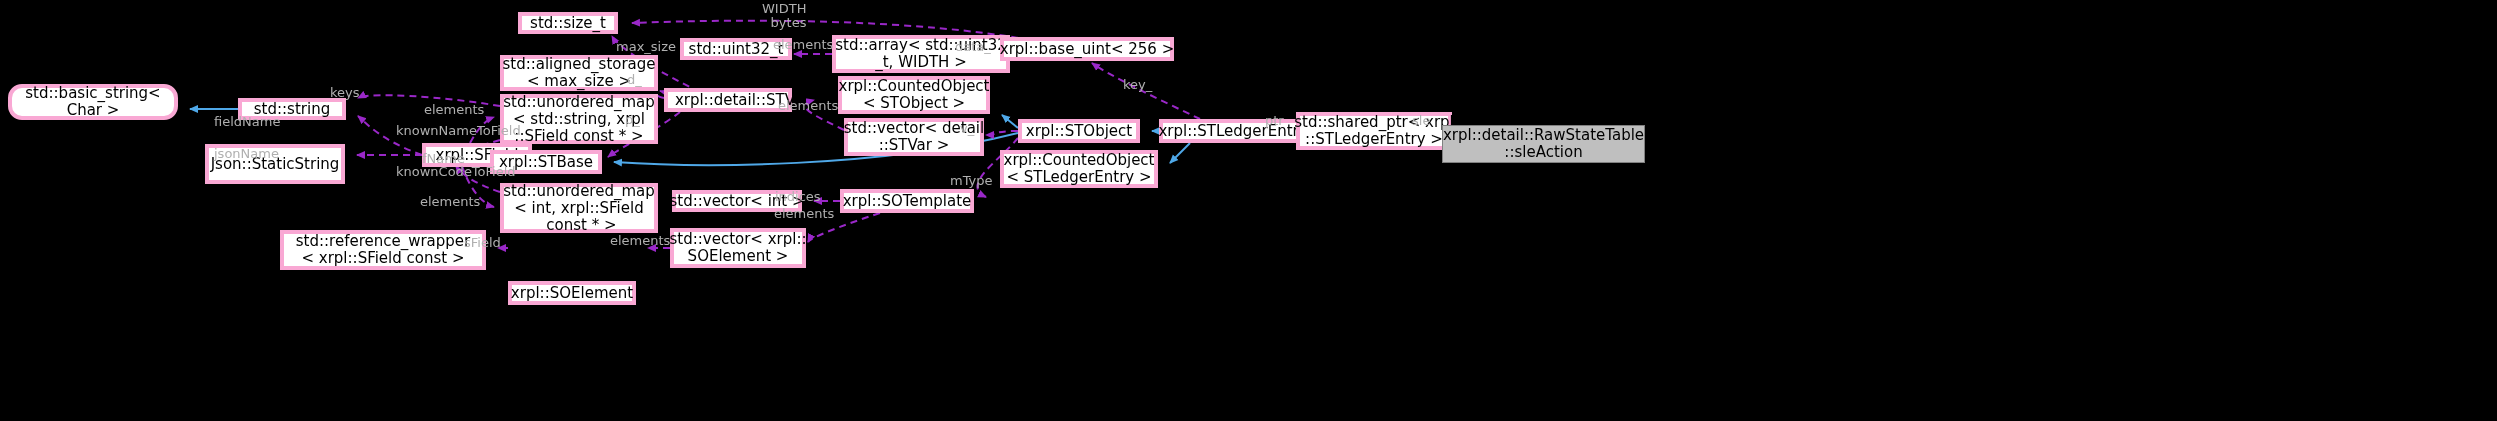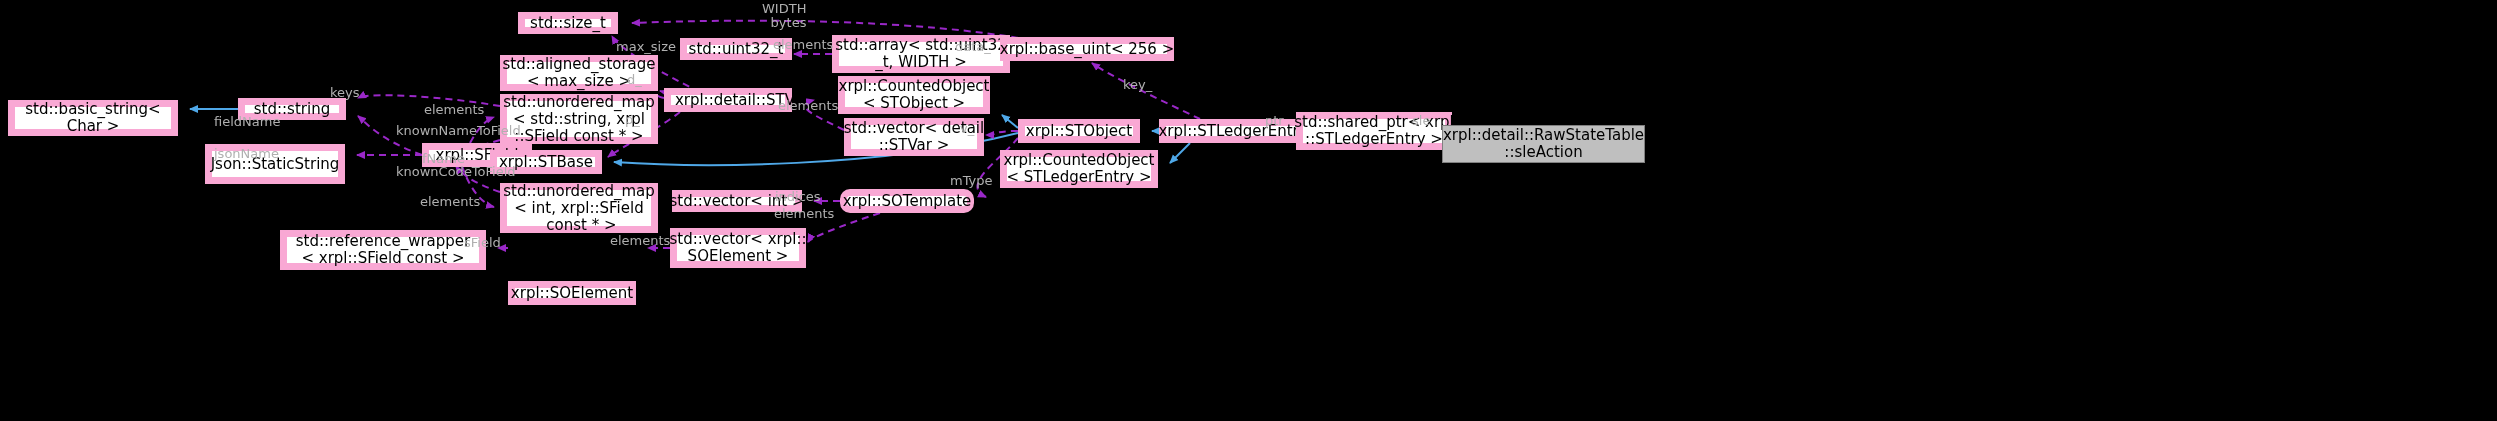--- a/index.html
+++ b/index.html
@@ -10,21 +10,21 @@
     height:421px;
     background:#000000;
     font-family:"DejaVu Sans","Liberation Sans",sans-serif;
     overflow:hidden;
   }
   #edges{position:absolute;left:0;top:0;width:2497px;height:421px;}
   .node{
     position:absolute;
     box-sizing:border-box;
     background:#ffffff;
-    border:7px solid #f9a8d4;
+    border:4px solid #f9a8d4;
     color:#000000;
     font-size:15px;
     line-height:17px;
     display:flex;
     align-items:center;
     justify-content:center;
     text-align:center;
     white-space:pre;
     z-index:5;
   }
@@ -117,21 +117,21 @@
       <path d="M1030,40 C920,20 760,18 632,23"></path>
 
       <path d="M1200,119 C1160,100 1110,76 1092,63"></path>
 
       <path d="M1296,131 L1309,131"></path>
 
       <path d="M1442,131 L1454,131"></path>
     </g>
   </svg>
 
-  <div class="node" style="left:8px;top:100px;width:170px;height:36px;">std::basic_string&lt;
+  <div class="node" style="left:8px;top:84px;width:170px;height:36px;border-radius:14px;">std::basic_string&lt;
 Char &gt;</div>
   <div class="node" style="left:238px;top:98px;width:108px;height:22px;">std::string</div>
   <div class="node" style="left:205px;top:144px;width:140px;height:40px;">Json::StaticString</div>
   <div class="node" style="left:422px;top:143px;width:110px;height:24px;">xrpl::SField</div>
   <div class="node" style="left:280px;top:230px;width:206px;height:40px;">std::reference_wrapper
 &lt; xrpl::SField const &gt;</div>
   <div class="node" style="left:508px;top:236px;width:128px;height:24px;margin-top:45px;">xrpl::SOElement</div>
   <div class="node" style="left:500px;top:94px;width:158px;height:50px;">std::unordered_map
 &lt; std::string, xrpl
 ::SField const * &gt;</div>
@@ -142,21 +142,21 @@
   <div class="node" style="left:500px;top:55px;width:158px;height:36px;">std::aligned_storage
 &lt; max_size &gt;</div>
   <div class="node" style="left:518px;top:12px;width:100px;height:22px;">std::size_t</div>
   <div class="node" style="left:672px;top:190px;width:130px;height:22px;">std::vector&lt; int &gt;</div>
   <div class="node" style="left:670px;top:228px;width:136px;height:40px;">std::vector&lt; xrpl::
 SOElement &gt;</div>
   <div class="node" style="left:664px;top:88px;width:128px;height:24px;padding-left:28px;">xrpl::detail::STVar</div>
   <div class="node" style="left:680px;top:38px;width:112px;height:22px;">std::uint32_t</div>
   <div class="node" style="left:832px;top:35px;width:178px;height:38px;">std::array&lt; std::uint32
 _t, WIDTH &gt;</div>
-  <div class="node" style="left:840px;top:189px;width:134px;height:24px;border-radius:10px;">xrpl::SOTemplate</div>
+  <div class="node" style="left:840px;top:189px;width:134px;height:24px;">xrpl::SOTemplate</div>
   <div class="node" style="left:838px;top:76px;width:152px;height:38px;">xrpl::CountedObject
 &lt; STObject &gt;</div>
   <div class="node" style="left:844px;top:118px;width:140px;height:38px;">std::vector&lt; detail
 ::STVar &gt;</div>
   <div class="node" style="left:1000px;top:37px;width:174px;height:24px;">xrpl::base_uint&lt; 256 &gt;</div>
   <div class="node" style="left:1018px;top:119px;width:122px;height:24px;">xrpl::STObject</div>
   <div class="node" style="left:1000px;top:150px;width:158px;height:38px;">xrpl::CountedObject
 &lt; STLedgerEntry &gt;</div>
   <div class="node" style="left:1159px;top:119px;width:148px;height:24px;">xrpl::STLedgerEntry</div>
   <div class="node" style="left:1296px;top:112px;width:156px;height:38px;">std::shared_ptr&lt; xrpl

